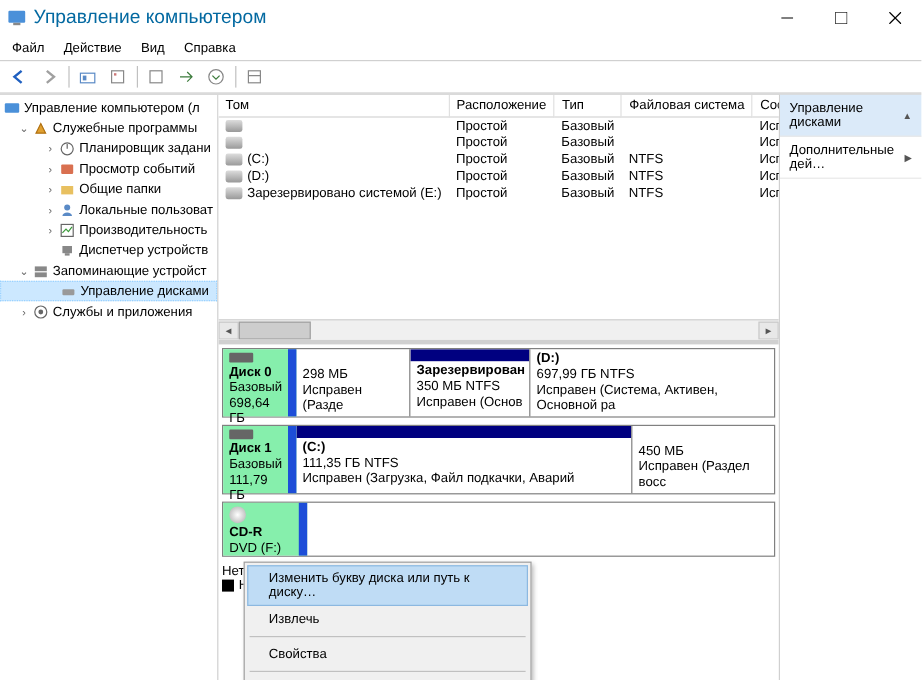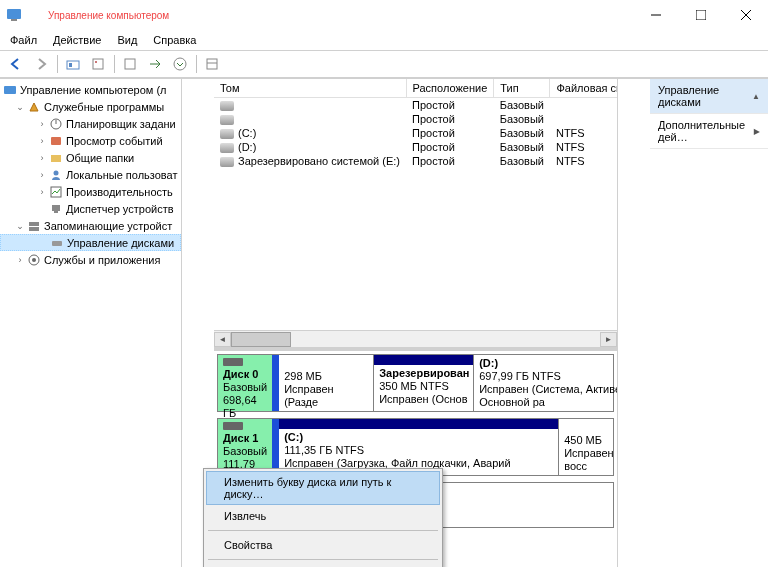--- a/index.html
+++ b/index.html
@@ -1,41 +1,41 @@
 <!DOCTYPE html>
 <html><head>
 <meta charset="utf-8">
 <style>
 * { margin: 0; padding: 0; box-sizing: border-box; font-family: "Segoe UI", Tahoma, sans-serif; font-size: 11px; }
 body { background: #fff; width: 768px; height: 567px; overflow: hidden; position: relative; }
 
 .titlebar { height: 30px; display: flex; align-items: center; padding-left: 6px; }
 .titlebar .app-icon { width: 16px; height: 16px; margin-right: 6px; }
-.titlebar .title { flex: 1; color: #ef4444; font-size: 10px; margin-left: 20px; }
+.titlebar .title { flex: 1; color: #0369a1; font-size: 16px; }
 .winbtn { width: 45px; height: 30px; display: flex; align-items: center; justify-content: center; }
 
 .menubar { height: 20px; display: flex; align-items: center; padding-left: 2px; }
 .menubar span { padding: 2px 8px; cursor: default; }
 
 .toolbar { height: 28px; display: flex; align-items: center; padding-left: 4px; border-top: 1px solid #d0d0d0; border-bottom: 1px solid #d0d0d0; gap: 0; }
 .tbtn { width: 24px; height: 22px; display: flex; align-items: center; justify-content: center; margin-right: 1px; }
 .tsep { width: 1px; height: 18px; background: #c0c0c0; margin: 0 3px; }
 
-.main { display: flex; height: calc(567px - 30px - 20px - 28px); border-top: 1px solid #d0d0d0; gap: 32px; }
+.main { display: flex; height: calc(567px - 30px - 20px - 28px); border-top: 1px solid #d0d0d0; }
 
 .tree { width: 182px; border-right: 1px solid #d0d0d0; padding-top: 2px; overflow: hidden; }
 .tree-item { display: flex; align-items: center; height: 17px; padding-left: 2px; cursor: default; white-space: nowrap; }
 .tree-item.lvl1 { padding-left: 14px; }
 .tree-item.lvl2 { padding-left: 36px; }
 .tree-item.sel { background: #cce8ff; border: 1px dotted #99d1ff; }
 .tree-exp { width: 12px; text-align: center; color: #666; font-size: 9px; }
 .tree-ico { width: 16px; height: 16px; margin-right: 2px; display: inline-flex; align-items: center; justify-content: center; }
 
 .center { flex: 1; display: flex; flex-direction: column; border-right: 1px solid #d0d0d0; overflow: hidden; }
-.table-area { height: 268px; overflow: hidden; position: relative; }
+.table-area { height: 204px; overflow: hidden; position: relative; }
 table.vols { width: 100%; border-collapse: collapse; }
 table.vols th { text-align: left; background: #fff; border-right: 1px solid #e0e0e0; border-bottom: 1px solid #e0e0e0; padding: 3px 6px; font-weight: normal; white-space: nowrap; }
 table.vols td { padding: 1px 6px; white-space: nowrap; }
 .vol-ico { display: inline-block; width: 14px; height: 10px; background: linear-gradient(#ddd,#999); border-radius: 2px; margin-right: 4px; vertical-align: middle; }
 .hscroll { position: absolute; bottom: 0; left: 0; right: 0; height: 17px; background: #f0f0f0; border-top: 1px solid #d0d0d0; display: flex; align-items: center; }
 .hscroll .arrow { width: 17px; height: 15px; background: #e8e8e8; border: 1px solid #c8c8c8; display: flex; align-items: center; justify-content: center; font-size: 8px; color: #555; }
 .hscroll .thumb { height: 15px; background: #cdcdcd; border: 1px solid #a0a0a0; }
 
 .graph-area { flex: 1; border-top: 4px solid #d0d0d0; overflow: hidden; padding: 3px; }
 .disk-row { display: flex; border: 1px solid #808080; margin-bottom: 6px; height: 58px; }

